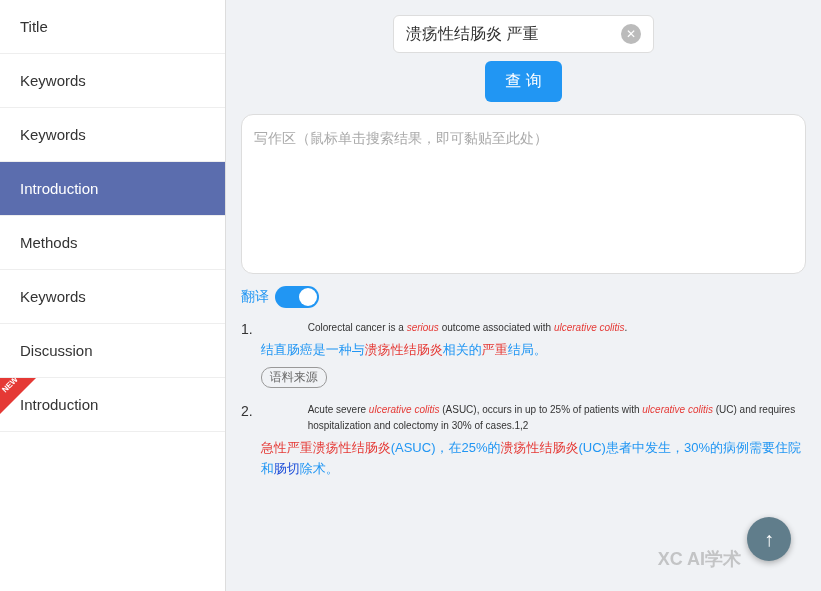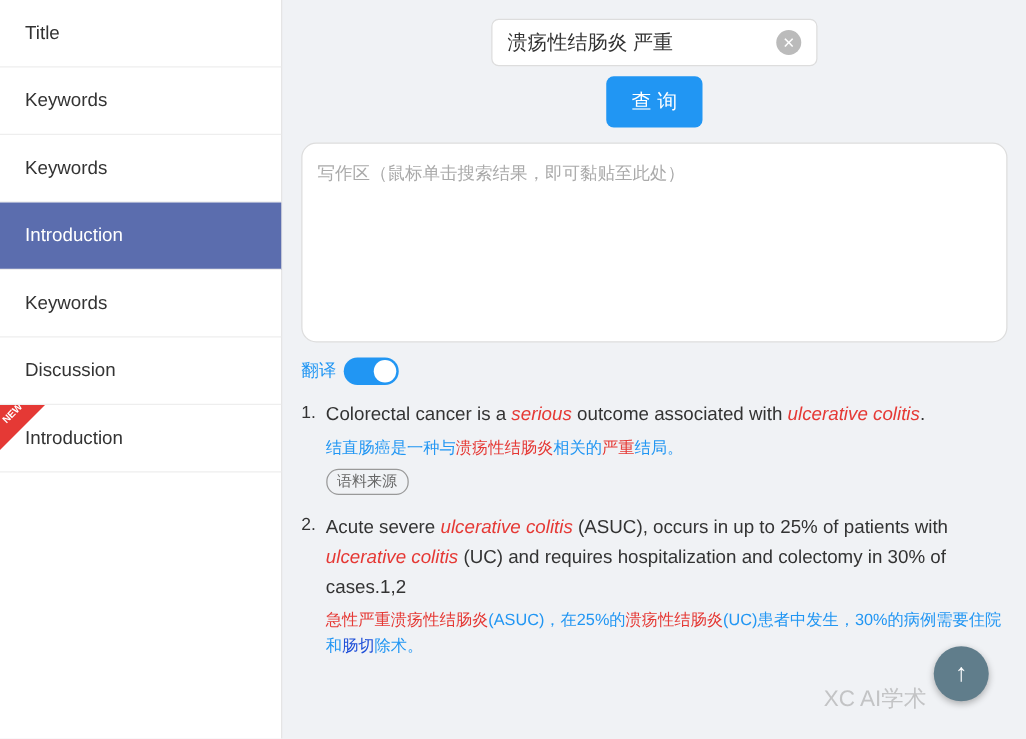--- a/index.html
+++ b/index.html
@@ -172,23 +172,24 @@
       color: #333;
       font-size: 14px;
       flex-shrink: 0;
       padding-top: 1px;
     }
     .result-content {
       flex: 1;
     }
     .result-en {
       color: #333;
-      font-size: 15px;
+      font-size: 10px;
       line-height: 1.6;
       margin-bottom: 4px;
+      margin-left: 47px;
     }
     .result-zh {
       color: #2196f3;
       font-size: 13px;
       line-height: 1.6;
       margin-bottom: 6px;
     }
     .italic-red { color: #e53935; font-style: italic; }
     .source-tag {
       display: inline-block;
@@ -218,39 +219,42 @@
       box-shadow: 0 2px 6px rgba(0,0,0,0.3);
     }
 
     
     .watermark {
       position: fixed;
       bottom: 20px;
       right: 80px;
       color: rgba(150,150,150,0.5);
       font-size: 18px;
-      font-weight: normal;
+      font-weight: bold;
       pointer-events: none;
     }
   </style>
 </head>
 <body>
 
 <div class="sidebar">
   <div class="sidebar-item">
     <span>Title</span>
   </div>
   <div class="sidebar-item">
     <span>Keywords</span>
   </div>
   <div class="sidebar-item">
     <span>Keywords</span>
   </div>
   <div class="sidebar-item active">
     <span>Introduction</span>
+  </div>
+  <div class="sidebar-item">
+    <span>Methods</span>
   </div>
   <div class="sidebar-item">
     <span>Keywords</span>
   </div>
   <div class="sidebar-item">
     <span>Discussion</span>
   </div>
   <div class="sidebar-item" style="position:relative;overflow:hidden;">
     <div class="new-badge-wrapper">
       <div class="new-triangle"></div>

